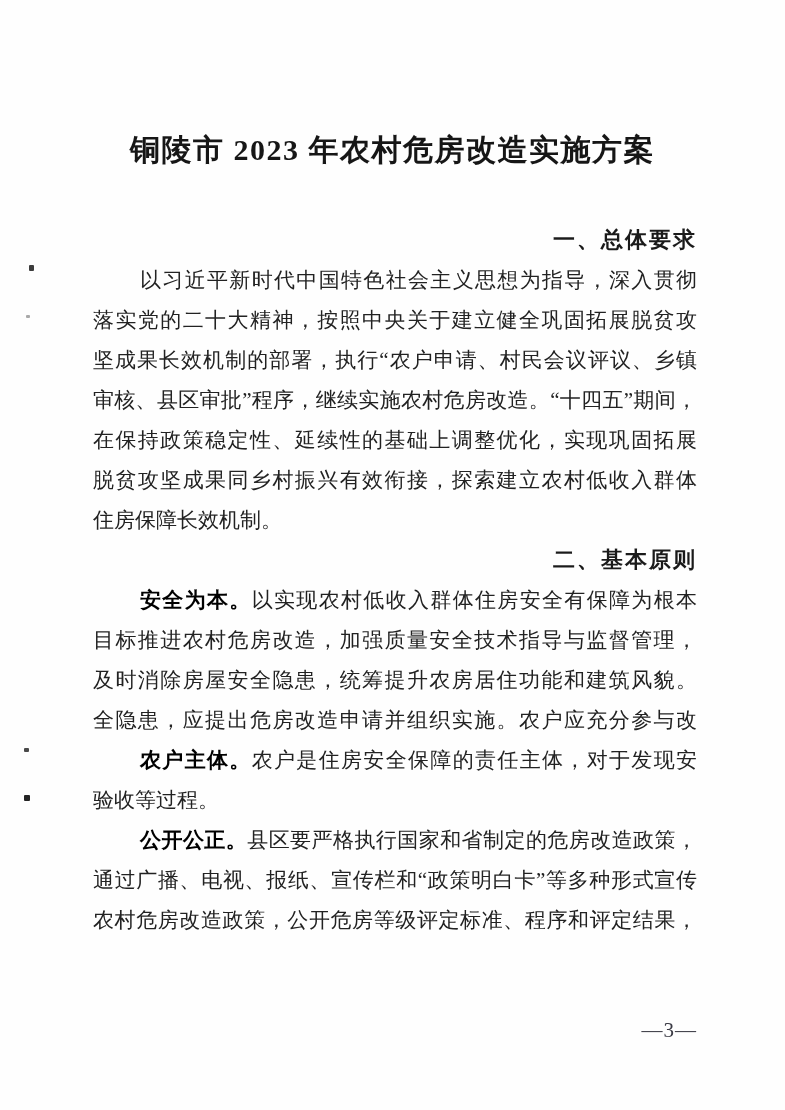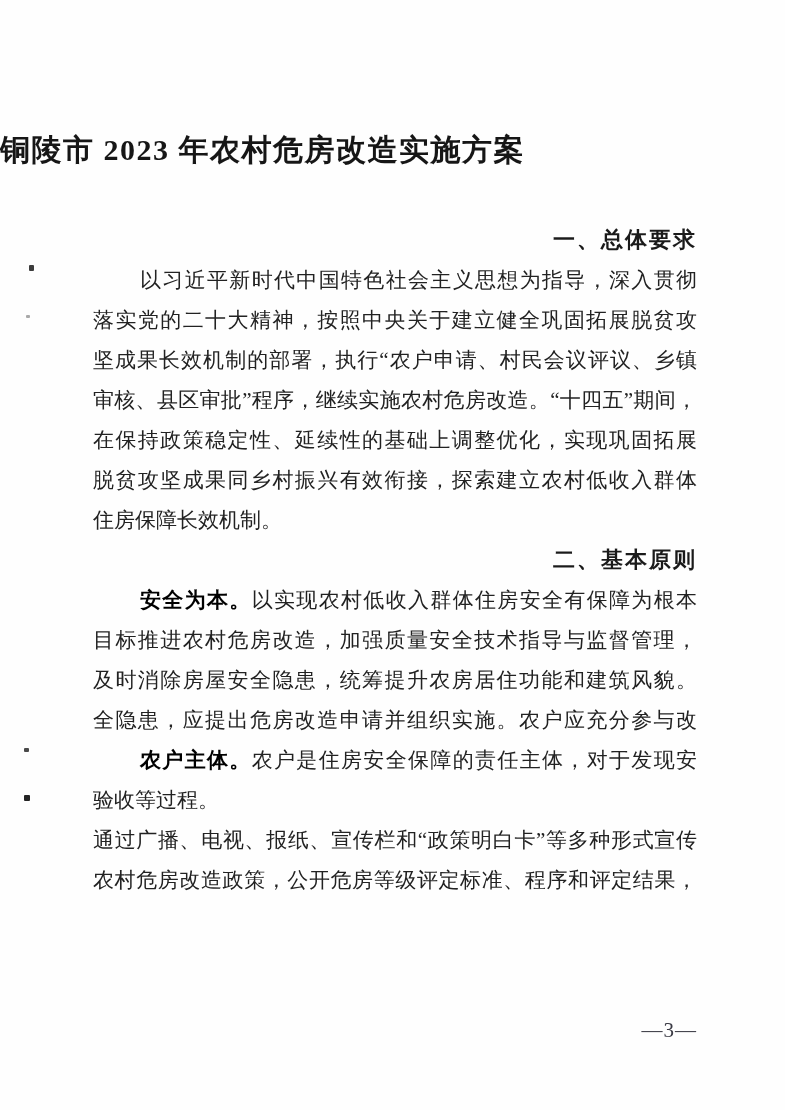--- a/index.html
+++ b/index.html
@@ -17,21 +17,21 @@
     height: 1110px;
     background: #fefefe;
     color: #1e1e1e;
     font-family: "Liberation Serif", "DejaVu Serif", serif;
   }
   .doc-title {
     position: absolute;
     top: 130px;
     left: 0;
     width: 785px;
-    text-align: left;
+    text-align: center;
     font-size: 30px;
     font-weight: 700;
     letter-spacing: 1.5px;
     color: #161616;
     white-space: nowrap;
   }
   .text-block {
     position: absolute;
     top: 220px;
     left: 93px;
@@ -100,20 +100,21 @@
     <div class="row just">在保持政策稳定性、延续性的基础上调整优化，实现巩固拓展</div>
     <div class="row just">脱贫攻坚成果同乡村振兴有效衔接，探索建立农村低收入群体</div>
     <div class="row">住房保障长效机制。</div>
     <div class="row heading">二、基本原则</div>
     <div class="row just indent"><span class="lead">安全为本。</span><span>以实现农村低收入群体住房安全有保障为根本</span></div>
     <div class="row just">目标推进农村危房改造，加强质量安全技术指导与监督管理，</div>
     <div class="row just">及时消除房屋安全隐患，统筹提升农房居住功能和建筑风貌。</div>
     <div class="row just">全隐患，应提出危房改造申请并组织实施。农户应充分参与改</div>
     <div class="row just indent"><span class="lead">农户主体。</span><span>农户是住房安全保障的责任主体，对于发现安</span></div>
     <div class="row">验收等过程。</div>
+    <div class="row just indent"><span class="lead">公开公正。</span><span>县区要严格执行国家和省制定的危房改造政策，</span></div>
     <div class="row just">通过广播、电视、报纸、宣传栏和“政策明白卡”等多种形式宣传</div>
     <div class="row just">农村危房改造政策，公开危房等级评定标准、程序和评定结果，</div>
   </div>
 
   <div class="page-number">—3—</div>
 
   <div class="speck speck-1"></div>
   <div class="speck speck-2"></div>
   <div class="speck speck-3"></div>
   <div class="speck speck-4"></div>

